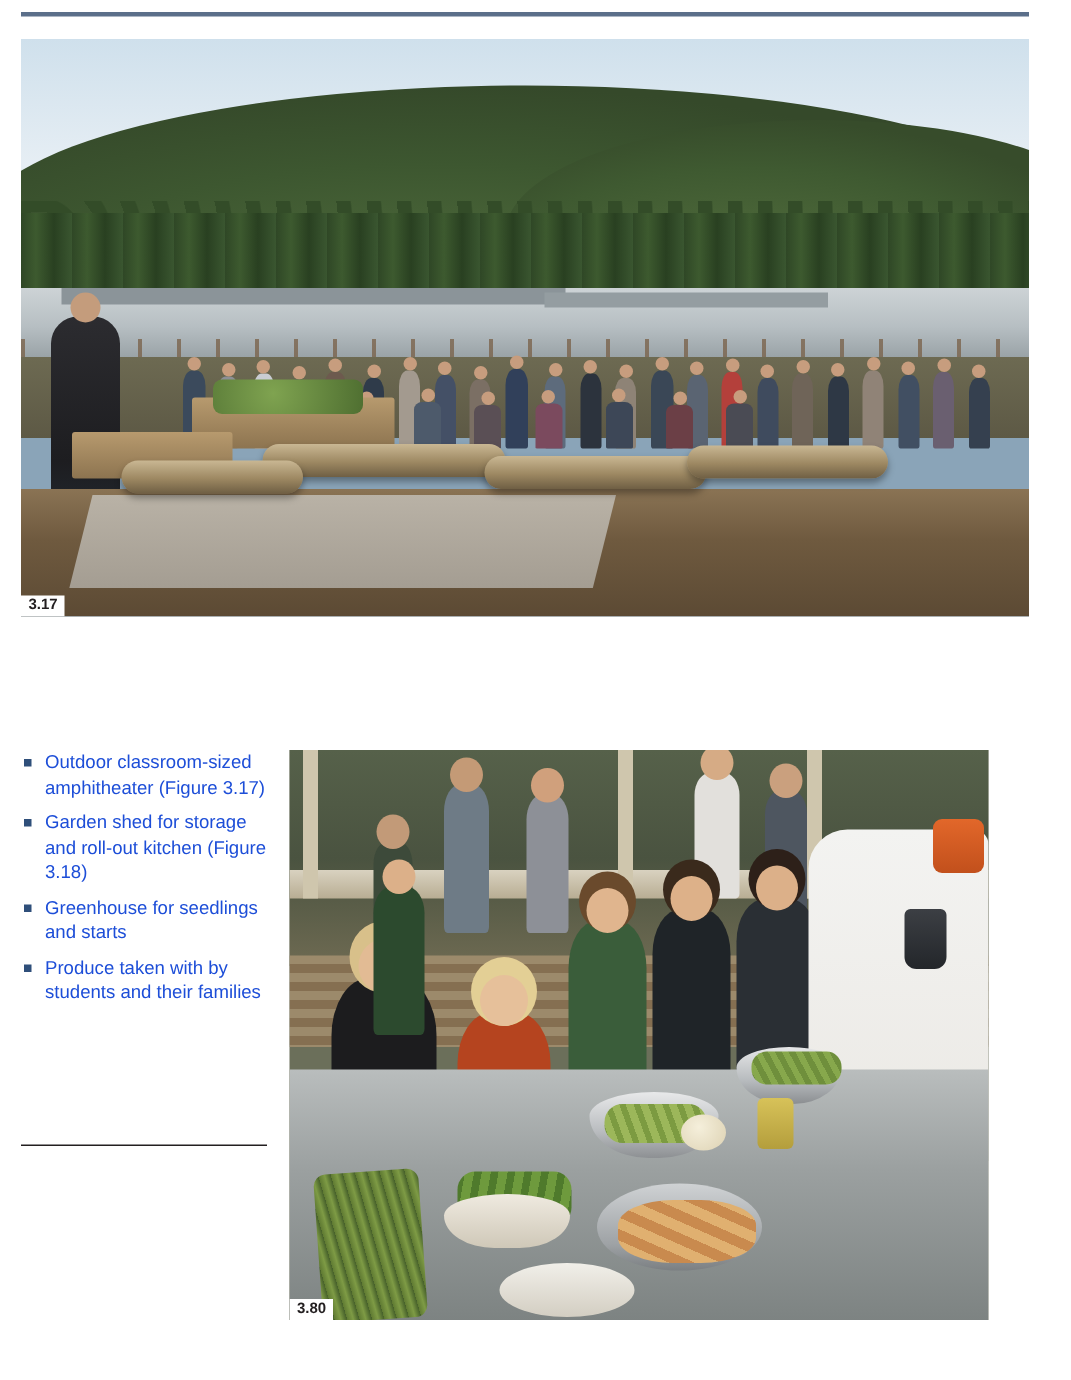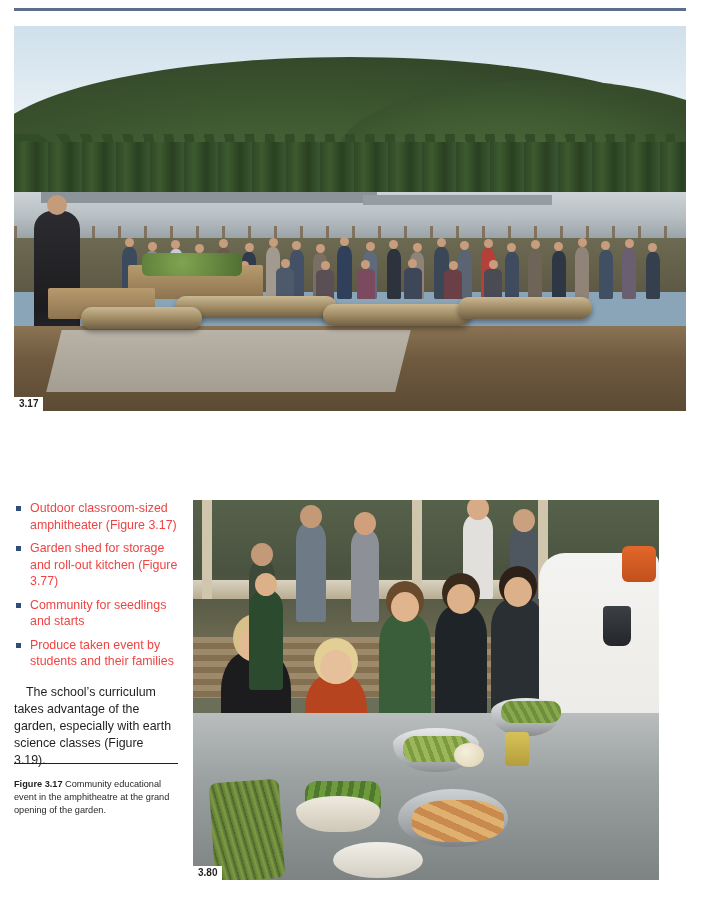--- a/index.html
+++ b/index.html
@@ -275,21 +275,21 @@
     list-style: none;
     margin: 0;
     padding: 0;
   }
   ul.bullets li {
     position: relative;
     padding-left: 16px;
     margin-bottom: 7px;
     font-size: 12.4px;
     line-height: 16.5px;
-    color: #ef4444;
+    color: #1d4ed8;
   }
   ul.bullets li:before {
     content: "";
     position: absolute;
     left: 2px;
     top: 6px;
     width: 5px;
     height: 5px;
     background: #2f4f7a;
   }
@@ -458,33 +458,29 @@
       <div class="log" style="left:66%;top:4%;width:20%;"></div>
       <div class="log" style="left:10%;top:30%;width:18%;"></div>
     </div>
 
     <div class="fig-label" style="left:0;bottom:0;">3.17</div>
   </div>
 
   <div class="text-col">
     <ul class="bullets">
       <li>Outdoor classroom-sized amphitheater (Figure 3.17)</li>
-      <li>Garden shed for storage and roll-out kitchen (Figure 3.77)</li>
-      <li>Community for seedlings and starts</li>
-      <li>Produce taken event by students and their families</li>
+      <li>Garden shed for storage and roll-out kitchen (Figure 3.18)</li>
+      <li>Greenhouse for seedlings and starts</li>
+      <li>Produce taken with by students and their families</li>
     </ul>
-    <p class="body-para">The school’s curriculum takes advantage of the garden, especially with earth science classes (Figure 3.19).</p>
   </div>
 
   <div class="cap-rule"></div>
 
   <div class="captions">
-    <div class="caption">
-      <span class="cap-head">Figure 3.17</span><span>  Community educational event in the amphitheatre at the grand opening of the garden.</span>
-    </div>
   </div>
 
   <div class="fig318">
     <div class="k-bg"></div>
     <div class="k-rail"></div>
     <div class="k-post" style="left:2%;"></div>
     <div class="k-post" style="left:47%;"></div>
     <div class="k-post" style="left:74%;"></div>
     <div class="k-deck"></div>
 

